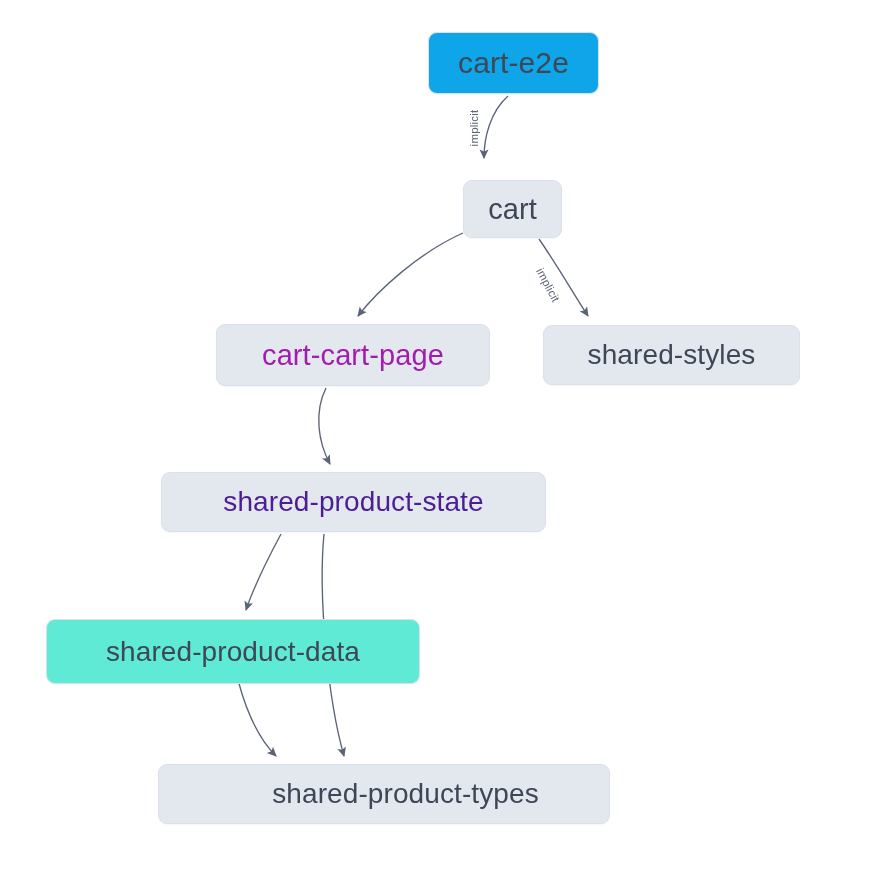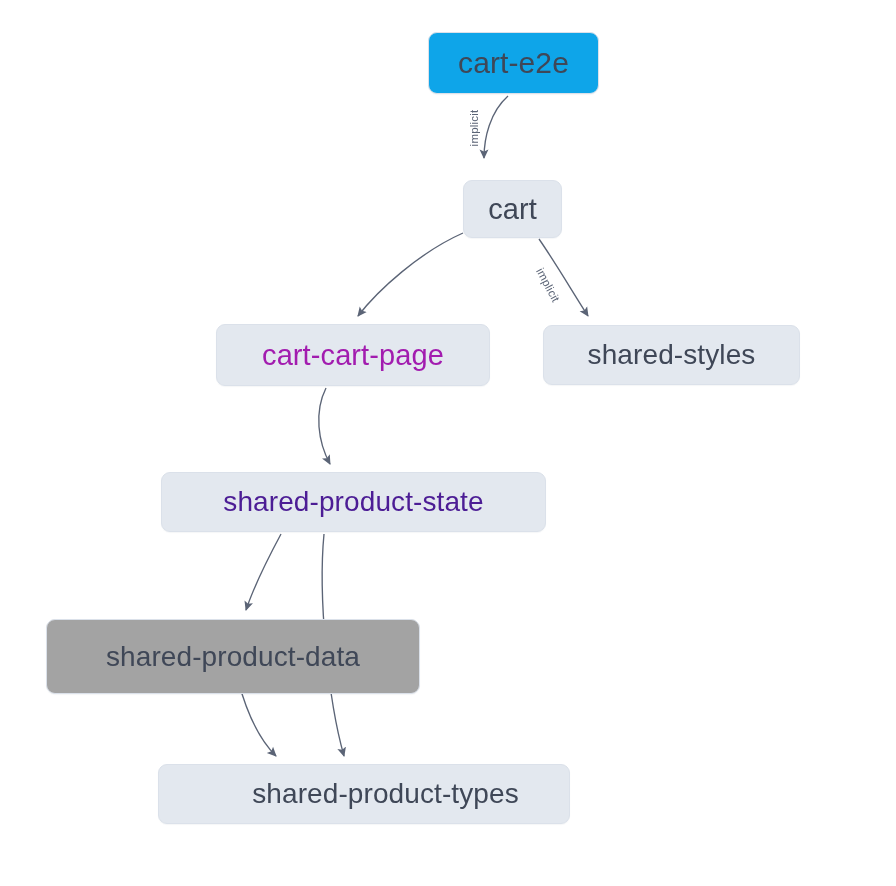--- a/index.html
+++ b/index.html
@@ -95,24 +95,24 @@
       </div>
       <div class="graph-node" style="left: 216px; top: 324px; width: 274px; height: 62px; background: rgb(227, 232, 239); border-color: rgb(219, 225, 234);">
         <span class="node-label" style="font-size: 29px; color: #a21caf;">cart-cart-page</span>
       </div>
       <div class="graph-node" style="left: 543px; top: 325px; width: 257px; height: 60px; background: rgb(227, 232, 239); border-color: rgb(219, 225, 234);">
         <span class="node-label" style="font-size: 28px; color: rgb(63, 71, 87);">shared-styles</span>
       </div>
       <div class="graph-node" style="left: 161px; top: 472px; width: 385px; height: 60px; background: rgb(227, 232, 239); border-color: rgb(219, 225, 234);">
         <span class="node-label" style="font-size: 28px; color: #4c1d95;">shared-product-state</span>
       </div>
-      <div class="graph-node" style="left: 46px; top: 619px; width: 374px; height: 75px; background: #a3a3a3; border-color: rgb(219, 225, 234);">
+      <div class="graph-node" style="left: 46px; top: 619px; width: 374px; height: 65px; background: #5eead4; border-color: rgb(219, 225, 234);">
         <span class="node-label" style="font-size: 28px; color: rgb(63, 71, 87);">shared-product-data</span>
       </div>
-      <div class="graph-node" style="left: 158px; top: 764px; width: 412px; height: 60px; background: rgb(227, 232, 239); border-color: rgb(219, 225, 234); padding-left: 43px;">
+      <div class="graph-node" style="left: 158px; top: 764px; width: 452px; height: 60px; background: rgb(227, 232, 239); border-color: rgb(219, 225, 234); padding-left: 43px;">
         <span class="node-label" style="font-size: 28px; color: rgb(63, 71, 87);">shared-product-types</span>
       </div>
     </div>
   <div id="edge-label-layer">
       <div class="edge-label" style="left: 474px; top: 128px; color: rgb(91, 100, 118); transform: translate(-50%, -50%) rotate(-90deg);">implicit</div>
       <div class="edge-label" style="left: 548px; top: 285px; color: rgb(91, 100, 118); transform: translate(-50%, -50%) rotate(62deg);">implicit</div>
     </div>
 
 </div>
 

